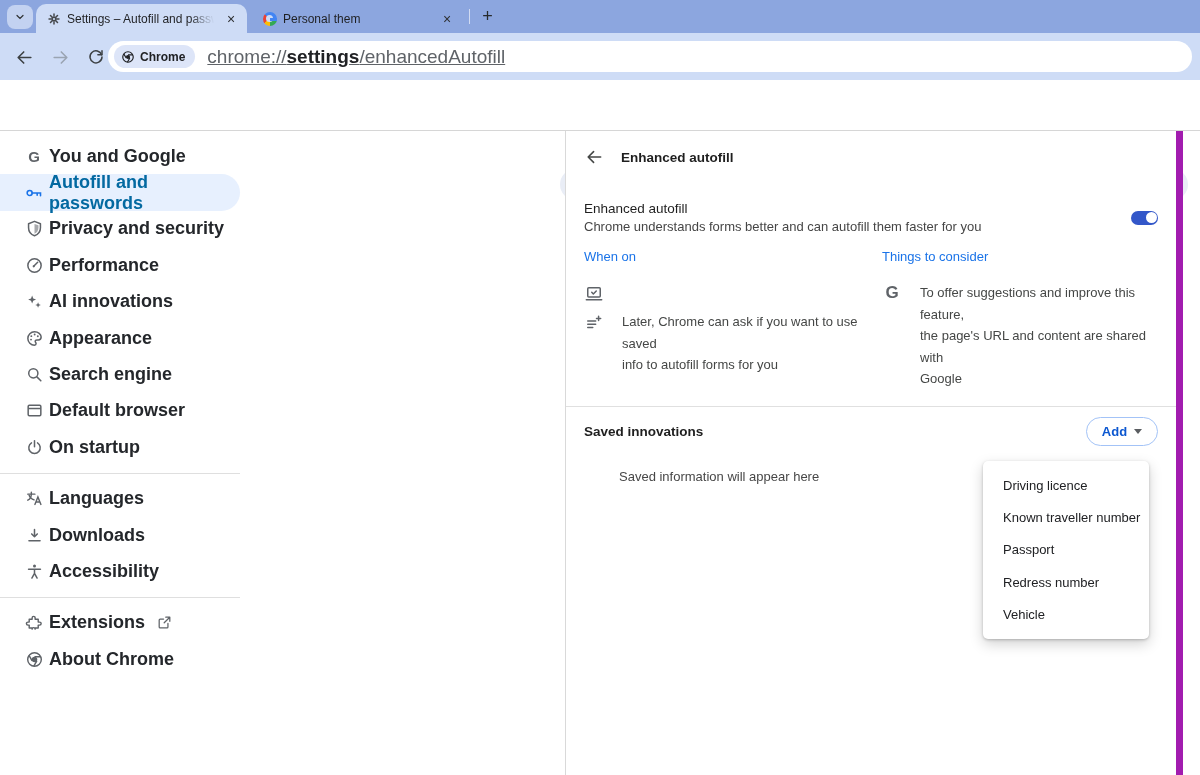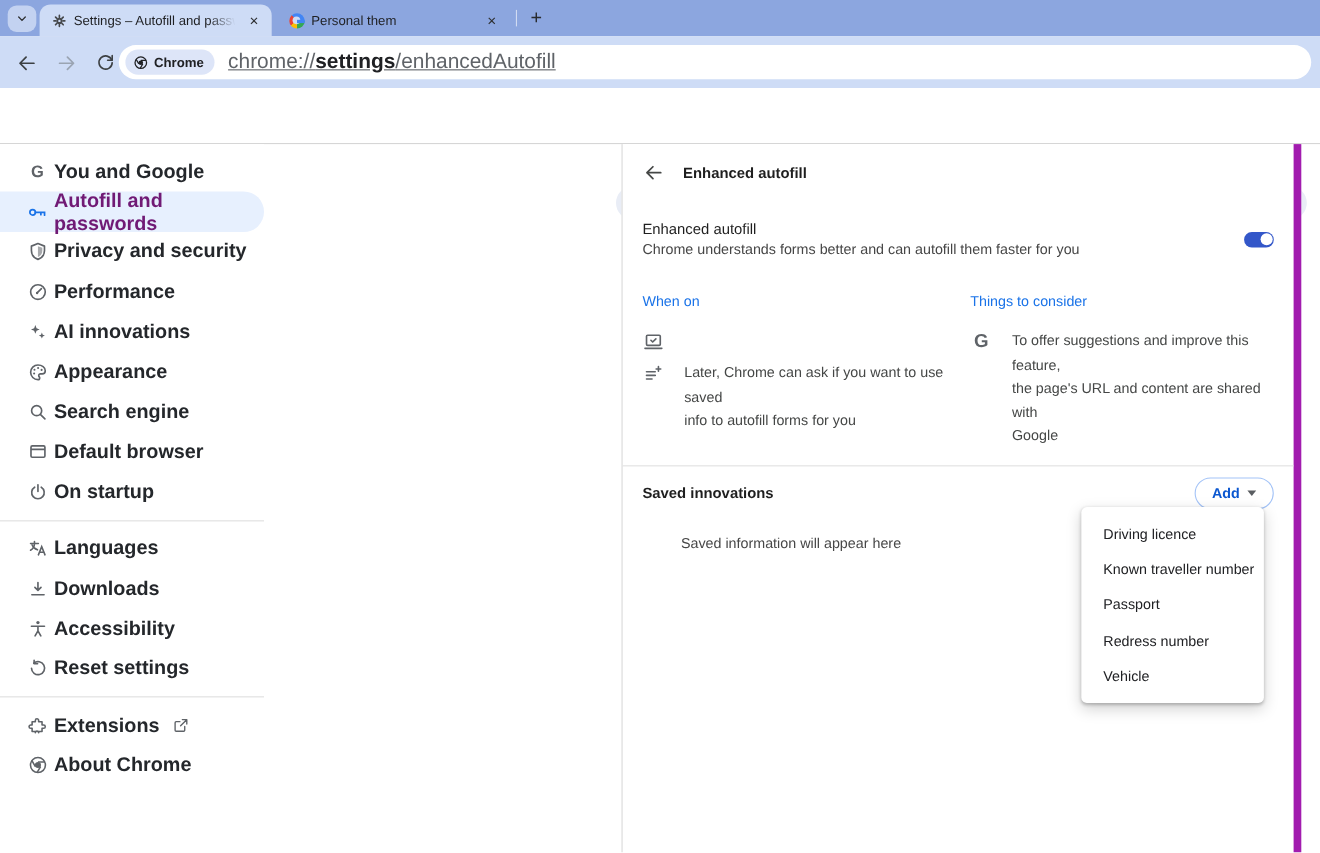--- a/index.html
+++ b/index.html
@@ -40,38 +40,38 @@
   .search-pill { position:absolute; left:560px; right:12px; top:89px; height:31px; border-radius:16px; background:#e9edf6; display:flex; align-items:center; }
   .search-pill .sicon { margin:0 9px 0 13px; display:flex; }
   .search-pill .sph { font-size:12.5px; color:#41454a; }
 
   
   .sidebar { position:absolute; left:0; top:131px; width:240px; bottom:0; background:#fff; padding-top:7px; }
   .side-item { height:36.4px; display:flex; align-items:center; padding-left:24px; cursor:pointer; }
   .side-item .icn { width:20px; height:20px; flex:none; display:flex; align-items:center; justify-content:center; color:#5f6368; }
   .side-item .lbl { margin-left:5px; font-size:18px; font-weight:700; color:#24272b; }
   .side-item.selected { background:#e7f0fe; border-radius:0 18.5px 18.5px 0; }
-  .side-item.selected .lbl { color:#701a75; }
+  .side-item.selected .lbl { color:#0369a1; }
   .side-divider { border-top:1px solid #dfdfdf; margin:7px 0; }
   .gletter { font-weight:700; color:#5f6368; font-size:15px; line-height:1; }
   .ext-link { margin-left:12px; display:flex; }
 
   
   .main-col { position:absolute; left:565px; top:131px; width:618px; bottom:0; background:#fff; border-left:1px solid #d9d9d9; border-right:7px solid #a21caf; }
   .subpage-header { padding:16px 18px 0; display:flex; align-items:center; gap:17px; }
   .subpage-title { font-size:13.5px; font-weight:700; color:#1f1f1f; }
   .back-btn { width:20px; height:20px; display:flex; align-items:center; justify-content:center; }
 
   .toggle-row { margin:34px 18px 0; display:flex; align-items:center; justify-content:space-between; }
   .toggle-row .t-title { font-size:13.5px; color:#1f1f1f; margin-bottom:3px; }
   .toggle-row .t-sub { font-size:13px; color:#464646; }
   .toggle { position:relative; width:27px; height:14px; border-radius:8px; background:#3357c9; flex:none; }
   .toggle .knob { position:absolute; right:1.5px; top:1.5px; width:11px; height:11px; border-radius:50%; background:#fff; }
 
-  .columns { margin:32px 18px 0; display:grid; grid-template-columns:298px 1fr; }
+  .columns { margin:15px 18px 0; display:grid; grid-template-columns:298px 1fr; }
   .col-heading { font-size:13px; color:#1a73e8; margin-bottom:18px; }
   .info-item { display:flex; gap:18px; margin-bottom:7px; }
   .info-item .iicn { width:20px; flex:none; padding-top:2px; display:flex; justify-content:center; align-items:flex-start; }
   .info-lines { font-size:13px; color:#454746; line-height:21.5px; }
   .big-g { font-weight:700; font-size:17px; color:#5f6368; line-height:1; }
 
   .section-divider { border-top:1px solid #e0e0e0; margin-top:9px; }
   .saved-row { padding:10px 18px 0; display:flex; align-items:center; justify-content:space-between; }
   .saved-label { font-size:13.5px; font-weight:700; color:#1f1f1f; }
   .add-btn { height:29px; min-width:72px; border:1px solid #a3c3f7; border-radius:15px; background:#fff; display:flex; align-items:center; justify-content:center; gap:7px; padding:0 13px; cursor:pointer; }
@@ -306,29 +306,20 @@
             <circle cx="12" cy="5" r="1.9" fill="#5f6368"></circle>
             <g stroke="#5f6368" stroke-width="1.9" fill="none" stroke-linecap="round">
               <path d="M4.5 9.2h15M12 9.2v5.3M12 14.5l-3.3 5.8M12 14.5l3.3 5.8"></path>
             </g>
           </svg>
       </span>
       <span class="lbl">Accessibility</span>
     </div>
 
 
-    <div class="side-item">
-      <span class="icn">
-        <svg width="19" height="19" viewBox="0 0 24 24">
-            <path d="M7.2 6.2A7.5 7.5 0 1 1 4.6 12" fill="none" stroke="#5f6368" stroke-width="1.9" stroke-linecap="round"></path>
-            <path d="M7.6 2.8v4h4" fill="none" stroke="#5f6368" stroke-width="1.9" stroke-linecap="round" stroke-linejoin="round"></path>
-          </svg>
-      </span>
-      <span class="lbl">Reset settings</span>
-    </div>
 
     <div class="side-divider"></div>
 
     <div class="side-item">
       <span class="icn">
         <svg width="19" height="19" viewBox="0 0 24 24">
             <path d="M18.5 11.5h-1.8V7.8h-3.9V6.2a1.9 1.9 0 1 0-3.8 0v1.6H5.3v3.7H3.7a1.9 1.9 0 1 0 0 3.8h1.6v3.7H9v1.4a1.9 1.9 0 1 1 3.8 0v-1.4h3.9v-3.7h1.8a1.9 1.9 0 1 0 0-3.8z" fill="none" stroke="#5f6368" stroke-width="1.8" stroke-linejoin="round"></path>
           </svg>
       </span>
       <span class="lbl">Extensions</span>

